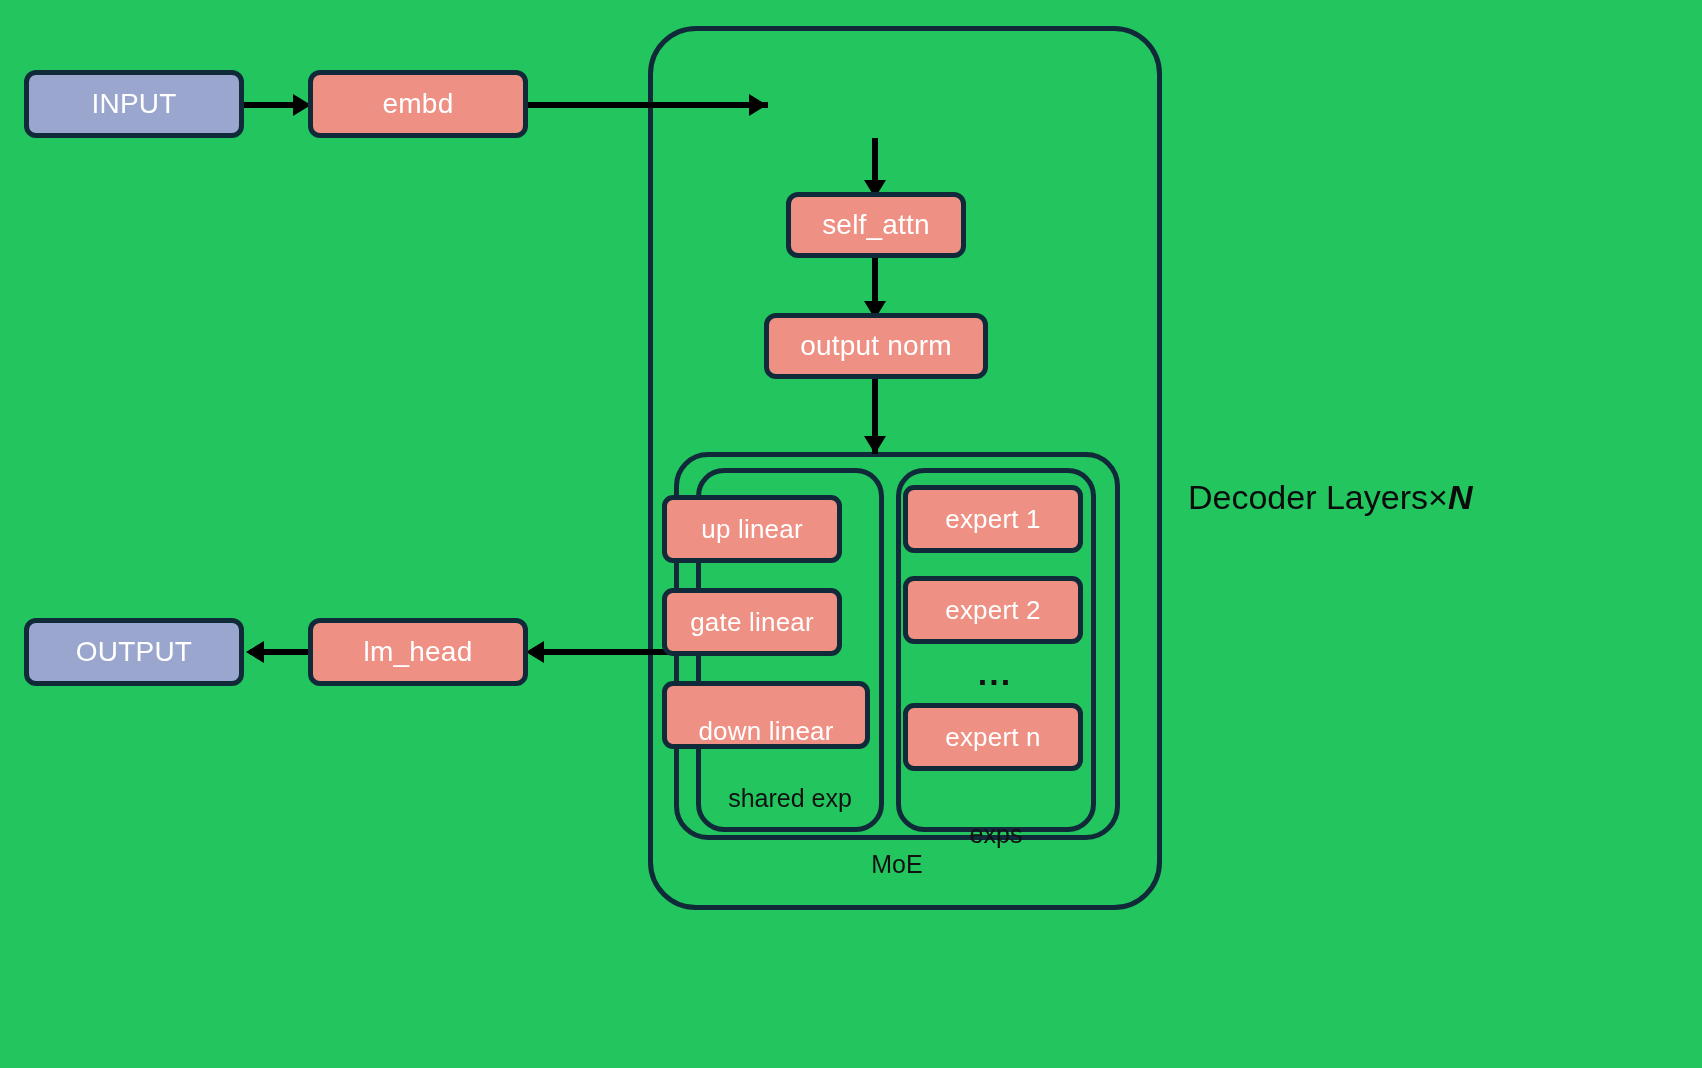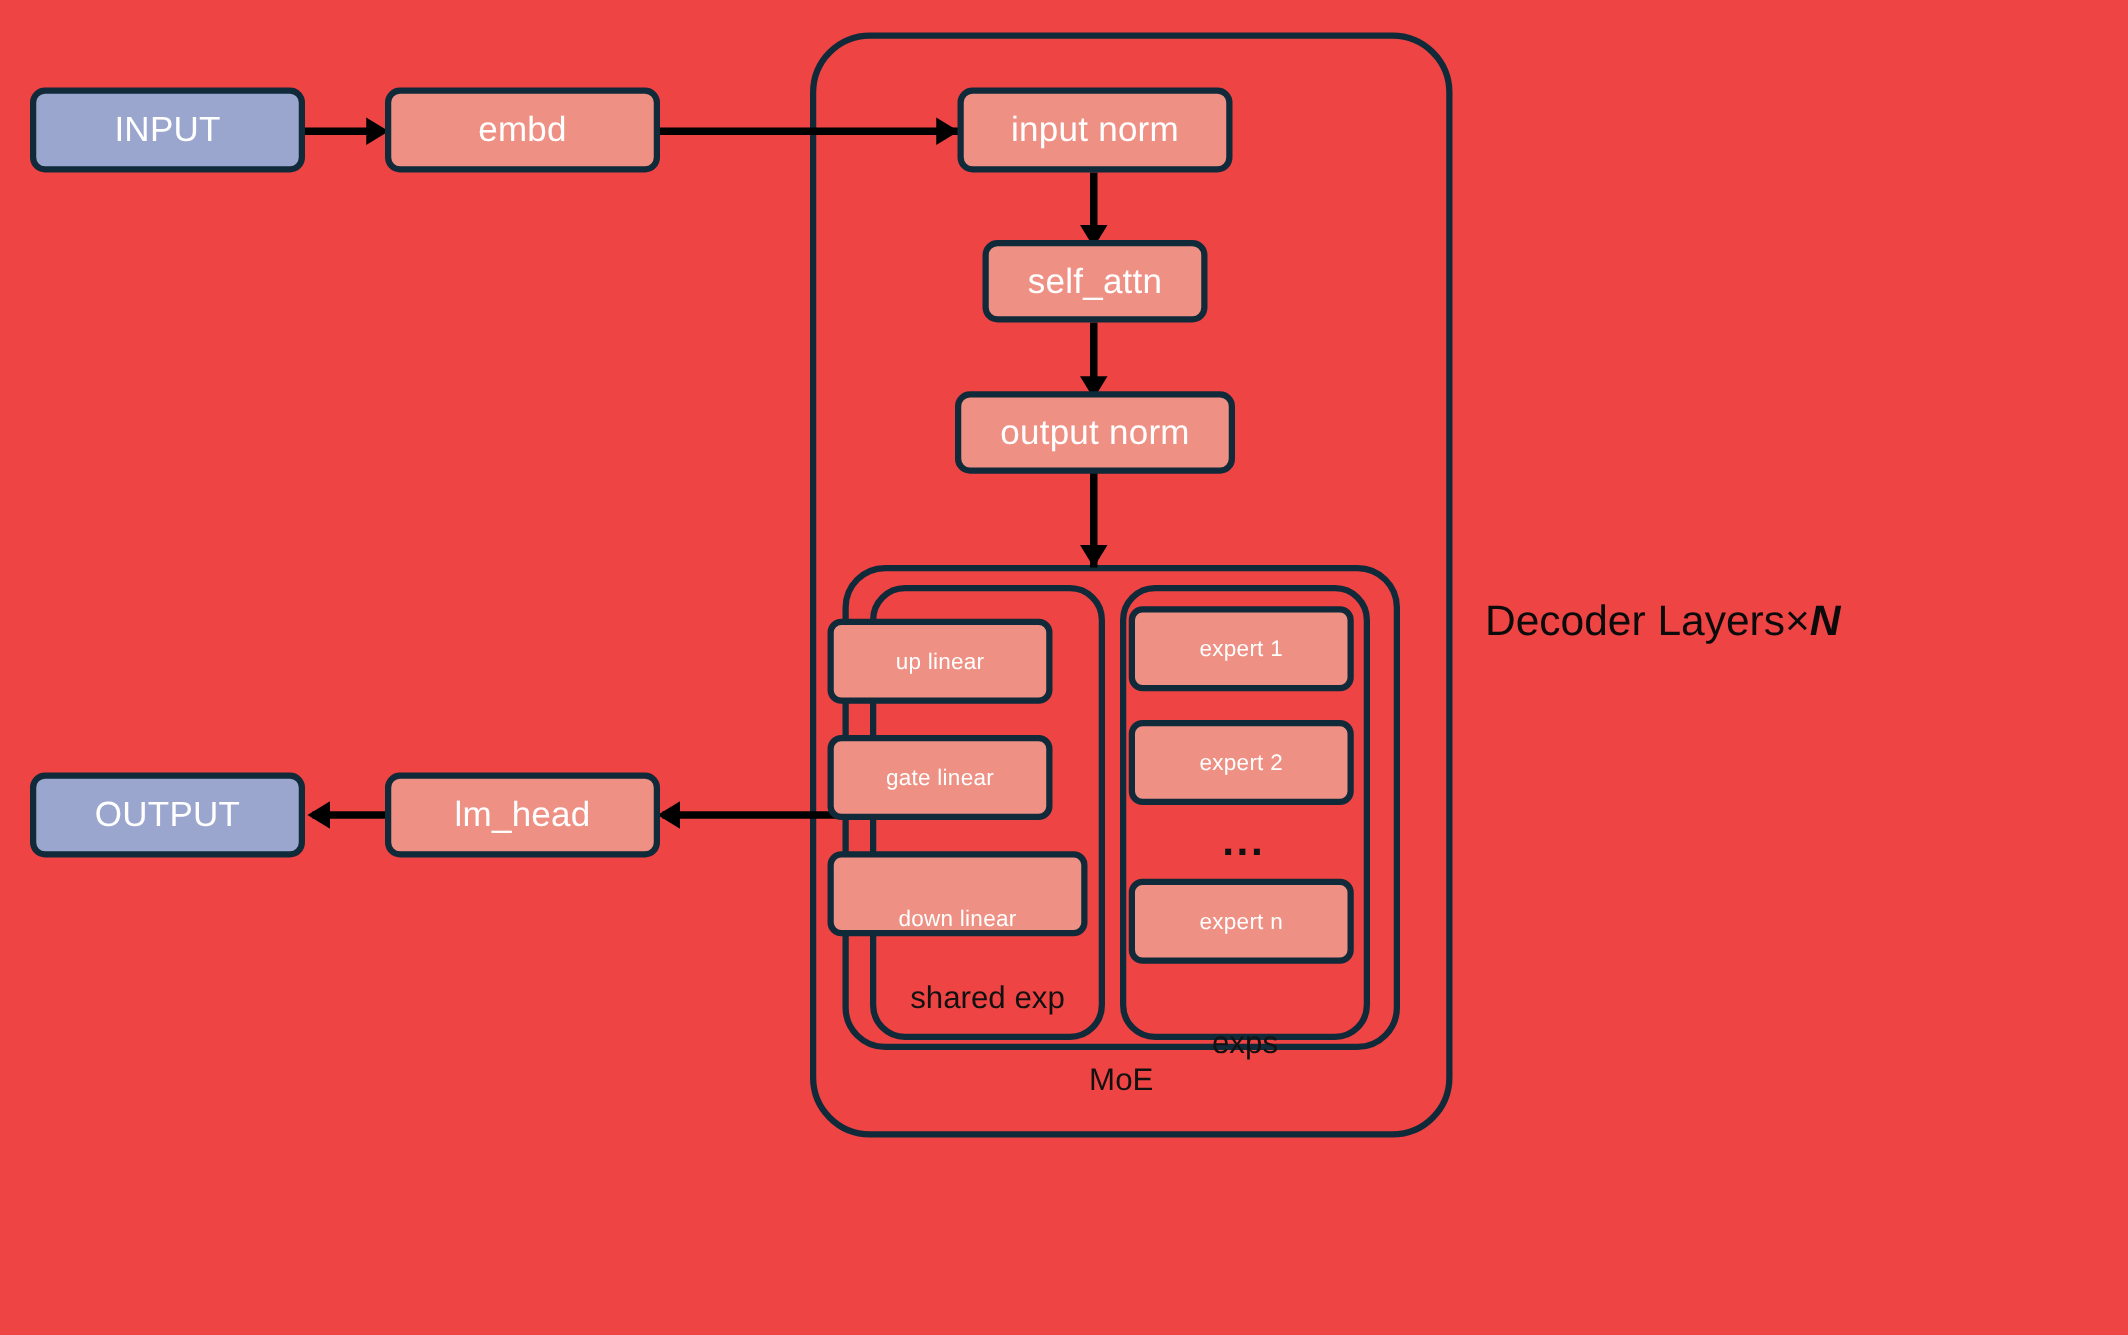--- a/index.html
+++ b/index.html
@@ -7,21 +7,21 @@
     padding: 0;
     background: #ffffff;
   }
   body {
     font-family: "Liberation Sans", sans-serif;
   }
   #canvas {
     position: relative;
     width: 1702px;
     height: 1068px;
-    background: #ef4444;
+    background: #22c55e;
     overflow: hidden;
   }
 
   
   .node {
     position: absolute;
     box-sizing: border-box;
     border: 5px solid #102a3a;
     border-radius: 12px;
     display: flex;
@@ -29,21 +29,21 @@
     justify-content: center;
     color: #ffffff;
     font-size: 28px;
     line-height: 1;
     letter-spacing: 0.2px;
     white-space: nowrap;
   }
   .node.blue  { background: #9ba6ce; }
   .node.salmon{ background: #ee9184; }
 
-  .node.small { font-size: 18px; border-width: 5px; border-radius: 11px; }
+  .node.small { font-size: 26px; border-width: 5px; border-radius: 11px; }
 
   
   .container {
     position: absolute;
     box-sizing: border-box;
     border: 5px solid #102a3a;
     background: transparent;
   }
   .container.decoder { border-radius: 48px; }
   .container.moe     { border-radius: 34px; }
@@ -145,23 +145,20 @@
   <div class="arrowhead left" style="left:246px; top:641px;"></div>
 
   <div class="node blue" style="left:24px; top:70px; width:220px; height:68px;">
     <span>INPUT</span>
   </div>
 
   <div class="node salmon" style="left:308px; top:70px; width:220px; height:68px;">
     <span>embd</span>
   </div>
 
-  <div class="node salmon" style="left:766px; top:70px; width:220px; height:68px;">
-    <span>input norm</span>
-  </div>
 
   <div class="node salmon" style="left:786px; top:192px; width:180px; height:66px;">
     <span>self_attn</span>
   </div>
 
   <div class="node salmon" style="left:764px; top:313px; width:224px; height:66px;">
     <span>output norm</span>
   </div>
 
   <div class="node salmon small" style="left:662px; top:495px; width:180px; height:68px;">

